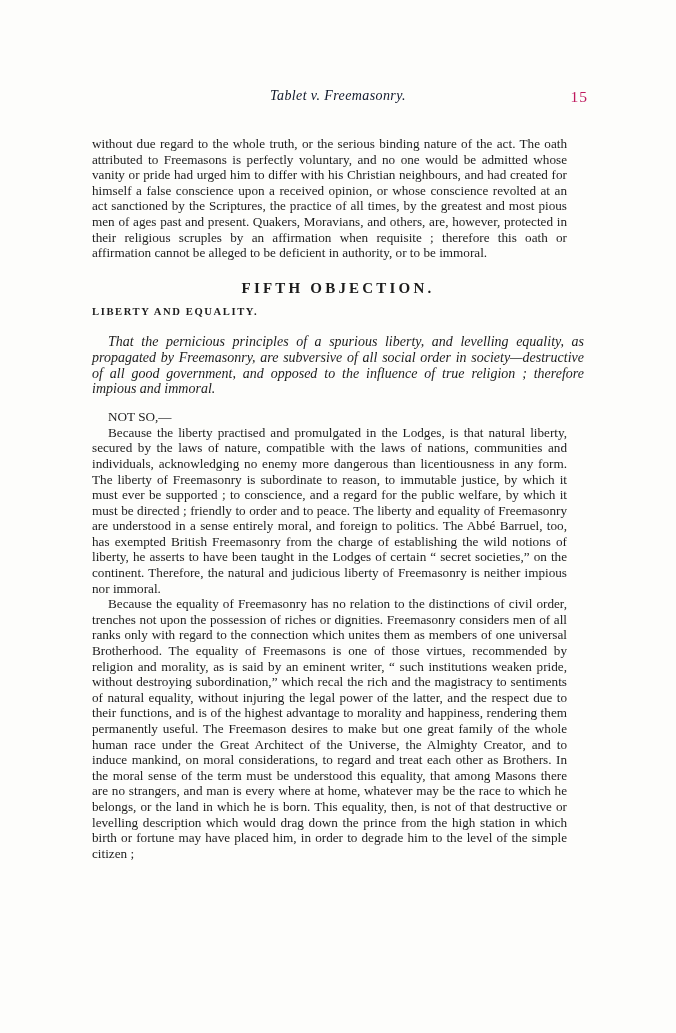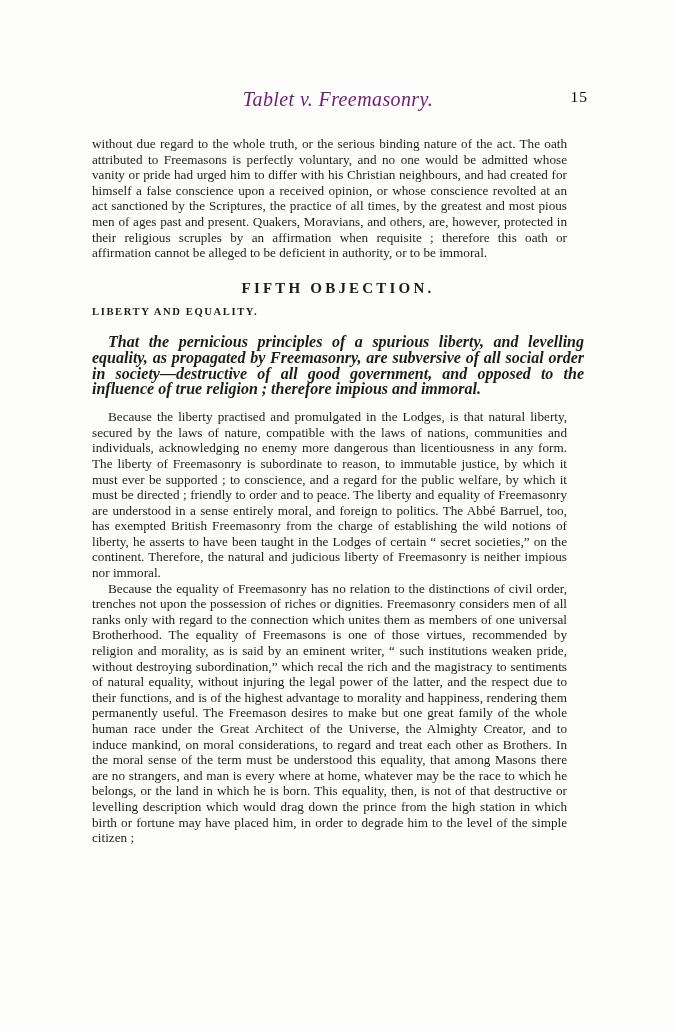--- a/index.html
+++ b/index.html
@@ -30,31 +30,31 @@
   .header {
     display: flex;
     align-items: baseline;
     justify-content: center;
     position: relative;
     height: 26px;
     margin-bottom: 22px;
   }
   .running-title {
     font-style: italic;
-    font-size: 20px;
+    font-size: 14px;
     letter-spacing: 0.4px;
-    color: #701a75;
+    color: #0f172a;
     white-space: nowrap;
   }
   .folio {
     position: absolute;
     right: -4px;
     top: 0;
     font-size: 15.5px;
-    color: #000000;
+    color: #be185d;
     letter-spacing: 1px;
   }
   .body-text {
     font-size: 13.2px;
     line-height: 15.6px;
     text-align: justify;
     color: #1c1c1c;
     hyphens: none;
   }
   .para {
@@ -73,27 +73,26 @@
   }
   .section-sub {
     text-align: left;
     font-size: 10.6px;
     letter-spacing: 1.6px;
     margin: 0 0 14px 0;
     color: #1c1c1c;
   }
   .thesis {
     font-style: italic;
-    font-size: 16px;
+    font-size: 14px;
     line-height: 15.8px;
     text-align: justify;
     margin: 12px 0 12px 0;
     text-indent: 16px;
     color: #1c1c1c;
-    font-weight: bold;
   }
   .answer-lead {
     text-indent: 16px;
     margin-bottom: 0;
   }
 </style>
 </head>
 <body>
 
 <div class="page">
@@ -106,20 +105,21 @@
 
     <div class="body-text">
 
       <p class="para">without due regard to the whole truth, or the serious binding nature of the act.   The oath attributed to Freemasons is perfectly voluntary, and no one would be admitted whose vanity or pride had urged him to differ with his Christian neighbours, and had created for himself a false conscience upon a received opinion, or whose conscience revolted at an act sanctioned by the Scriptures, the practice of all times, by the greatest and most pious men of ages past and present.   Quakers, Moravians, and others, are, however, protected in their religious scruples by an affirmation when requisite ; therefore this oath or affirmation cannot be alleged to be deficient in authority, or to be immoral.</p>
 
       <h2 class="section-title">FIFTH OBJECTION.</h2>
       <h3 class="section-sub">LIBERTY AND EQUALITY.</h3>
 
       <p class="thesis">That the pernicious principles of a spurious liberty, and levelling equality, as propagated by Freemasonry, are subversive of all social order in society—destructive of all good government, and opposed to the influence of true religion ;  therefore impious and immoral.</p>
 
+      <p class="para answer-lead">NOT SO,—</p>
 
       <p class="para indent">Because the liberty practised and promulgated in the Lodges, is that natural liberty, secured by the laws of nature, compatible with the laws of nations, communities and individuals, acknowledging no enemy more dangerous than licentiousness in any form.   The liberty of Freemasonry is subordinate to reason, to immutable justice, by which it must ever be supported ; to conscience, and a regard for the public welfare, by which it must be directed ; friendly to order and to peace.   The liberty and equality of Freemasonry are understood in a sense entirely moral, and foreign to politics.   The Abbé Barruel, too, has exempted British Freemasonry from the charge of establishing the wild notions of liberty, he asserts to have been taught in the Lodges of certain  “ secret societies,” on the continent.   Therefore, the natural and judicious liberty of Freemasonry is neither impious nor immoral.</p>
 
       <p class="para indent">Because the equality of Freemasonry has no relation to the distinctions of civil order, trenches not upon the possession of riches or dignities. Freemasonry considers men of all ranks only with regard to the connection which unites them as members of one universal Brotherhood.  The equality of Freemasons is one of those virtues, recommended by religion and morality, as is said by an eminent writer, “ such institutions weaken pride, without destroying subordination,” which recal the rich and the magistracy to sentiments of natural equality, without injuring the legal power of the latter, and the respect due to their functions, and is of the highest advantage to morality and happiness, rendering them permanently useful.   The Freemason desires to make but one great family of the whole human race under the Great Architect of the Universe, the Almighty Creator, and to induce mankind, on moral considerations, to regard and treat each other as Brothers. In the moral sense of the term must be understood this equality, that among Masons there are no strangers, and man is every where at home, whatever may be the race to which he belongs, or the land in which he is born.  This equality, then, is not of that destructive or levelling description which would drag down the prince from the high station in which birth or fortune may have placed him, in order to degrade him to the level of the simple citizen ;</p>
 
     </div>
   </div>
 </div>
 
 </body></html>

